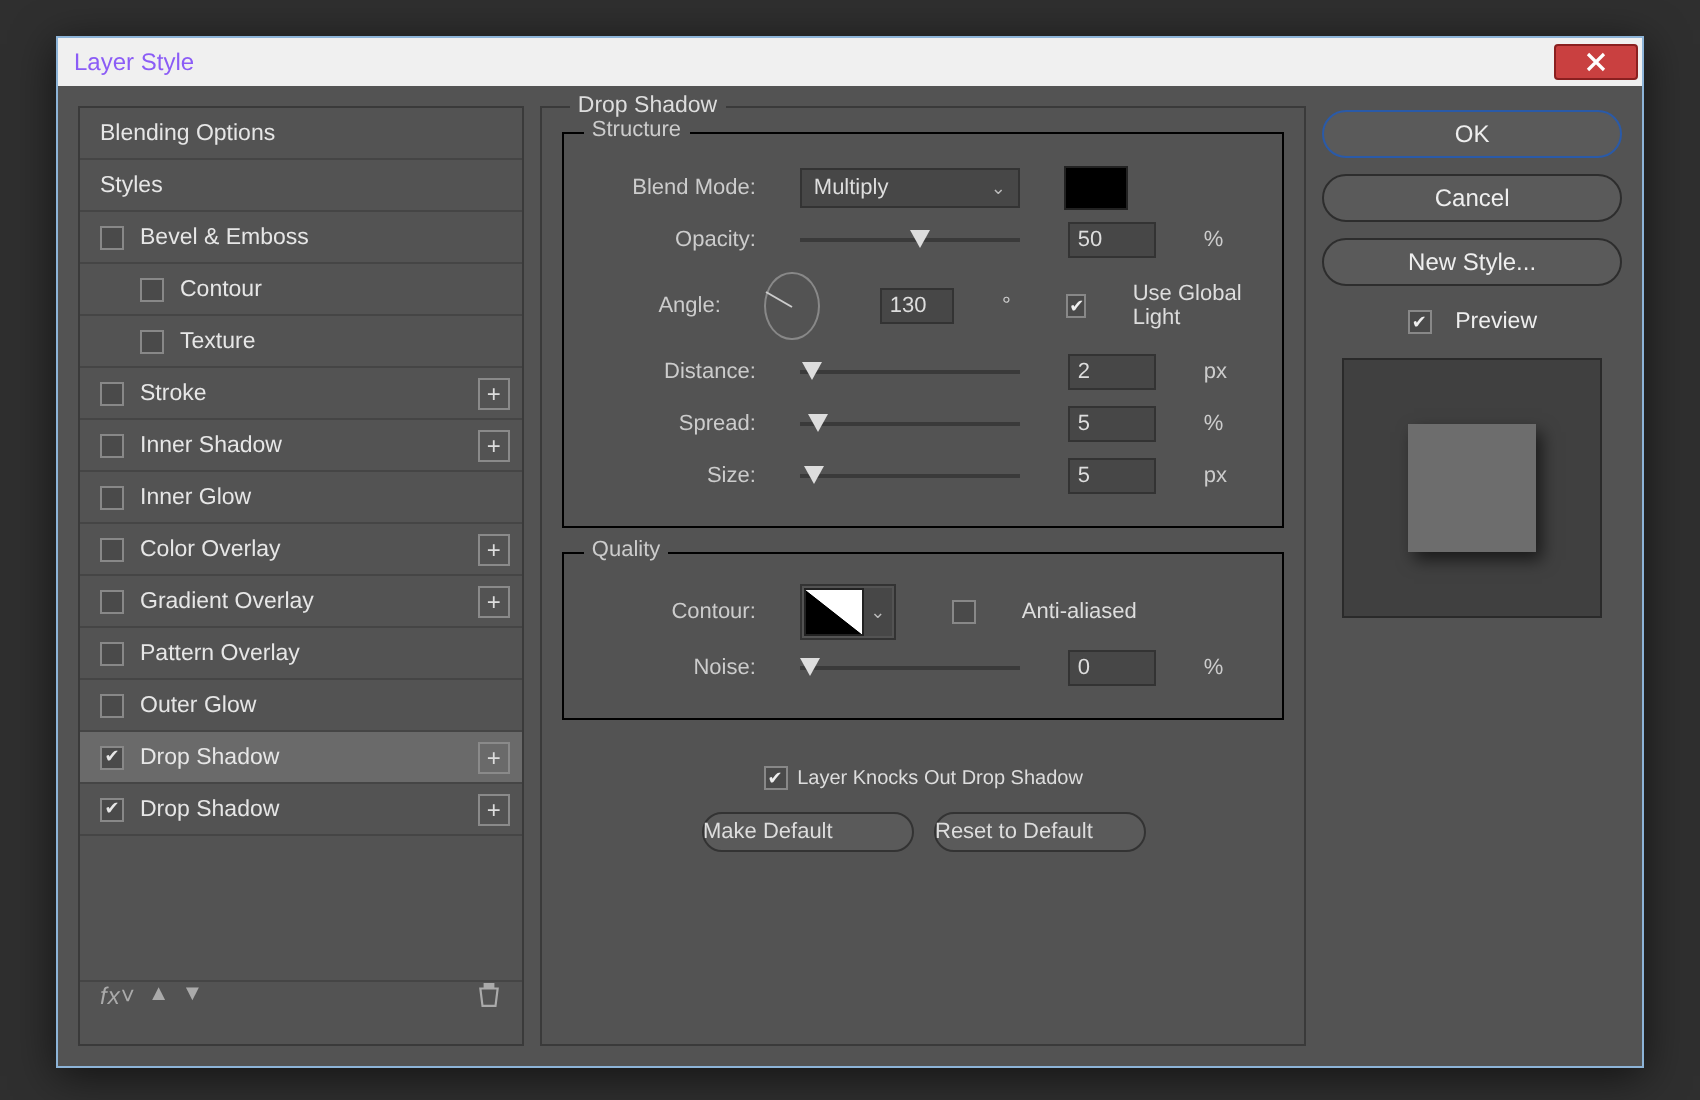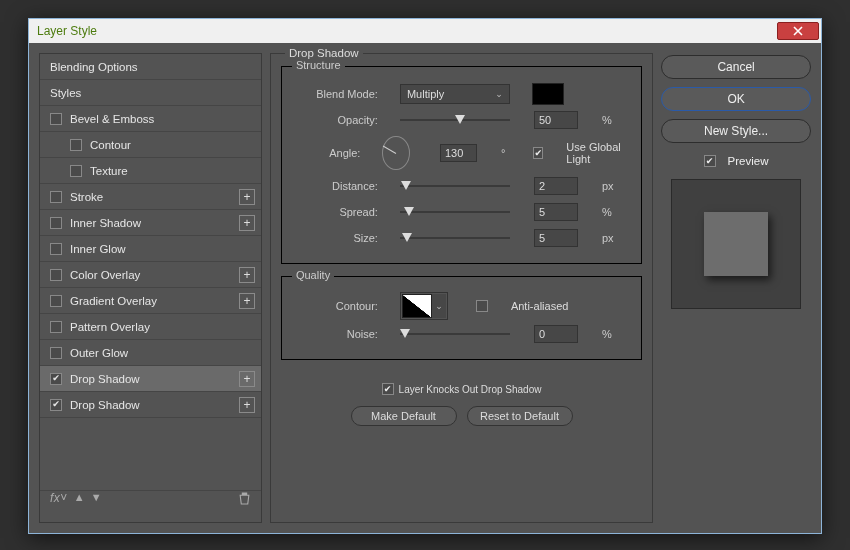--- a/index.html
+++ b/index.html
@@ -2,21 +2,21 @@
 <html><head>
 <meta charset="utf-8">
 <style>
   * { box-sizing: border-box; margin: 0; padding: 0; font-family: "Segoe UI", Tahoma, sans-serif; }
   body { background: #2f2f2f; width: 850px; height: 550px; overflow: hidden; position: relative; }
   .dialog {
     position: absolute; left: 28px; top: 18px; width: 794px; height: 516px;
     background: #535353; border: 1px solid #8db4d8; box-shadow: 0 4px 20px rgba(0,0,0,0.6);
   }
   .titlebar { height: 24px; background: #f0f0f0; display: flex; align-items: center; padding: 0 0 0 8px; }
-  .titlebar-title { font-size: 12px; color: #4d7c0f; flex: 1; }
+  .titlebar-title { font-size: 12px; color: #8b5cf6; flex: 1; }
   .win-close { width: 42px; height: 18px; background: #c94040; border: 1px solid #8a2020; display: flex; align-items: center; justify-content: center; border-radius: 2px; margin-right: 2px;}
   .win-close svg { width: 14px; height: 10px; }
   .body { display: flex; padding: 10px 10px 10px 10px; gap: 8px; height: calc(100% - 24px); }
   
   .left { width: 226px; background: #535353; border: 1px solid #3a3a3a; display: flex; flex-direction: column; }
   .lrow { height: 26px; display: flex; align-items: center; padding: 0 6px 0 10px; font-size: 11.5px; color: #e6e6e6; border-bottom: 1px solid #454545; position: relative; }
   .lrow.header { background: #535353; }
   .lrow.sel { background: #6a6a6a; }
   .lrow.indent1 { padding-left: 30px; }
   .chk { width: 12px; height: 12px; border: 1px solid #888; margin-right: 8px; background: #4a4a4a; display:inline-flex; align-items:center; justify-content:center;}
@@ -43,21 +43,21 @@
   .numbox{ width:44px; height:18px; background:#474747; border:1px solid #333; color:#ddd; font-size:11px; display:flex; align-items:center; padding:0 4px; margin-left:6px;}
   .unit{ margin-left:6px; color:#ccc;}
   .angle-dial{ width:34px; height:34px; border:1px solid #888; border-radius:50%; position:relative; margin-right:6px;}
   .angle-dial .needle{position:absolute; left:50%; top:50%; width:15px; height:1px; background:#ccc; transform-origin:left center; transform:rotate(-150deg);}
   .inline-chk{ width:12px; height:12px; border:1px solid #888; background:#4a4a4a; display:inline-flex; align-items:center; justify-content:center; margin:0 5px 0 10px;}
   .inline-chk.checked::after{content:"✔"; font-size:9px; color:#eee;}
   .contour-swatch{ width:30px; height:24px; border:1px solid #222; background:linear-gradient(to top right,#000 0 49%,#fff 50% 100%); }
   .contour-wrap{display:flex; align-items:center; border:1px solid #333; padding:1px; gap:0;}
   .contour-wrap .dd{width:14px; height:24px; background:#474747; display:flex; align-items:center; justify-content:center; font-size:9px; color:#bbb;}
   .btn-row{display:flex; justify-content:center; gap:10px; margin-top:6px;}
-  .pill-btn{ min-width:106px; height:20px; border:1px solid #333; background:#5a5a5a; border-radius:10px; color:#ddd; font-size:11px; display:flex; align-items:center; justify-content:center;}
+  .pill-btn{ min-width:106px; height:20px; border:1px solid #333; background:#5a5a5a; border-radius:10px; color:#ddd; font-size:11px; display:flex; align-items:center; justify-content:flex-start;}
   .centered-chk-row{display:flex; align-items:center; justify-content:center; height:22px; font-size:10px; color:#ddd;margin-top:18px;}
   
   .right{ width:152px; display:flex; flex-direction:column; gap:8px; padding-top:2px;}
   .rbtn{ height:24px; border:1px solid #2d2d2d; border-radius:12px; background:#5a5a5a; color:#eee; font-size:12px; display:flex; align-items:center; justify-content:center;}
   .rbtn.primary{ border:1.5px solid #2a5aa8; }
   .prev-row{display:flex; align-items:center; justify-content:center; gap:6px; font-size:11.5px; color:#eee; margin-top:4px;}
   .preview-box{ width:130px; height:130px; background:#404040; border:1px solid #2a2a2a; margin:4px auto 0 auto; display:flex; align-items:center; justify-content:center;}
   .preview-inner{ width:64px; height:64px; background:#6d6d6d; box-shadow:3px 4px 8px rgba(0,0,0,0.6);}
 </style>
 </head>
@@ -260,25 +260,25 @@
         <div class="pill-btn">
             <span>Make Default</span>
           </div>
         <div class="pill-btn">
             <span>Reset to Default</span>
           </div>
       </div>
     </div>
 
     <div class="right">
+      <div class="rbtn primary">
+          <span>OK</span>
+        </div>
       <div class="rbtn">
           <span>Cancel</span>
-        </div>
-      <div class="rbtn primary">
-          <span>OK</span>
         </div>
       <div class="rbtn">
           <span>New Style...</span>
         </div>
       <div class="prev-row">
         <span class="inline-chk checked" style="margin:0 6px 0 0"></span>
         <span>Preview</span>
       </div>
       <div class="preview-box">
         <div class="preview-inner"></div>

